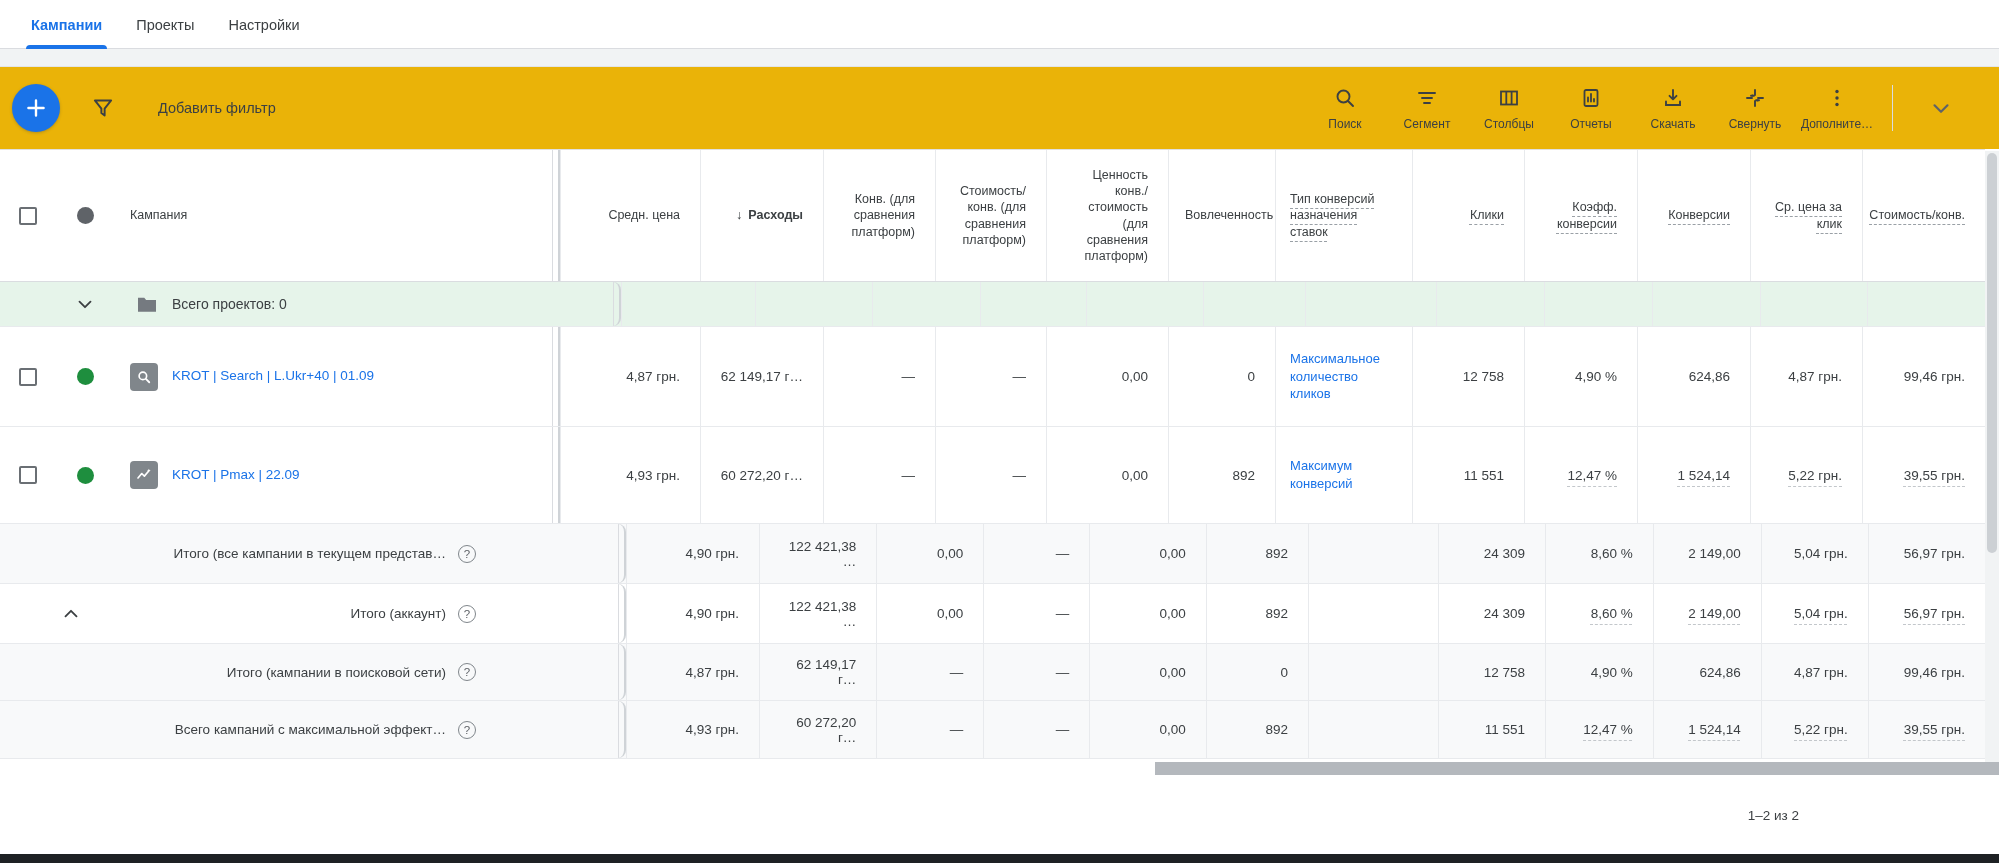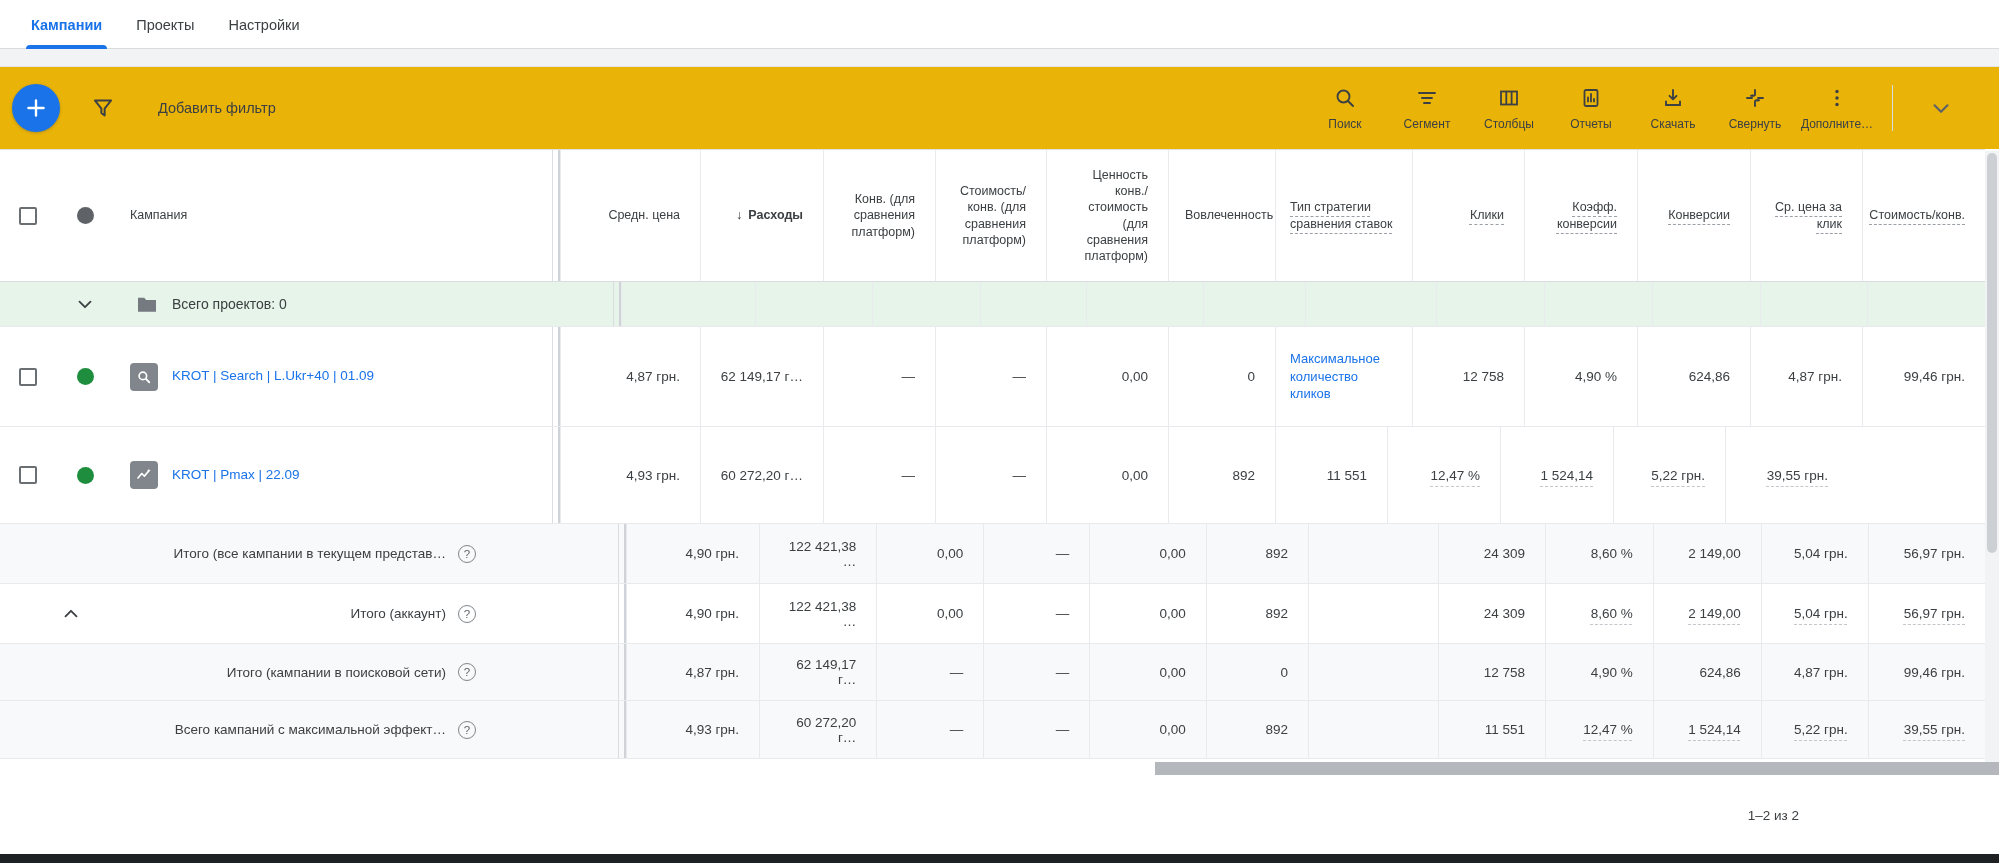--- a/index.html
+++ b/index.html
@@ -33,21 +33,21 @@
 
   
   .table { border-top:1px solid #e0e0e0; width:1985px; }
   .tr { display:flex; width:1985px; border-bottom:1px solid #e8eaed; background:#fff; }
   .cell { display:flex; align-items:center; padding:0 16px; font-size:13.5px; color:#3c4043; overflow:hidden; }
   .num { justify-content:flex-end; text-align:right; padding-right:20px; }
 
   .w-check { width:56px; justify-content:center; padding:0; }
   .w-dot   { width:58px; justify-content:center; padding:0; }
   .w-name  { width:446px; padding:0; position:relative; }
-  .name-span { width:660px; padding:0; position:relative; }
+  .name-span { width:660px; padding:0; position:relative;border-radius:8px; }
   .w-name, .name-span { border-right:2px solid #cfd3d7; }
   .w-name::after, .name-span::after { content:""; position:absolute; right:5px; top:0; bottom:0;
     width:1px; background:#dadce0; }
 
   .m { border-left:1px solid #e8eaed; }
   .m0 { width:140px; } .m1 { width:123px; } .m2 { width:112px; } .m3 { width:111px; }
   .m4 { width:122px;justify-content:flex-end; } .m5 { width:107px; } .m6 { width:137px; } .m7 { width:112px; }
   .m8 { width:113px; } .m9 { width:113px; } .m10 { width:112px; } .m11 { width:123px; }
 
   
@@ -238,21 +238,21 @@
       <div class="cell num m m3">
           <span>Стоимость/ конв. (для сравнения платформ)</span>
         </div>
       <div class="cell num m m4">
           <span>Ценность конв./ стоимость (для сравнения платформ)</span>
         </div>
       <div class="cell m m5">
           <span class="hdr-clip">Вовлеченность</span>
         </div>
       <div class="cell m m6">
-          <span class="hdr-dashed">Тип стратегии сравнения ставок</span>
+          <span class="hdr-dashed">Тип конверсий назначения ставок</span>
         </div>
       <div class="cell num m m7">
           <span class="hdr-dashed">Клики</span>
         </div>
       <div class="cell num m m8">
           <span class="hdr-dashed">Коэфф. конверсии</span>
         </div>
       <div class="cell num m m9">
           <span class="hdr-dashed">Конверсии</span>
         </div>
@@ -376,20 +376,23 @@
         </div>
       <div class="cell num m m3">
           <span>—</span>
         </div>
       <div class="cell num m m4">
           <span>0,00</span>
         </div>
       <div class="cell num m m5">
           <span>892</span>
         </div>
+      <div class="cell m m6">
+          <span class="strategy-link">Максимум конверсий</span>
+        </div>
       <div class="cell num m m7">
           <span>11 551</span>
         </div>
       <div class="cell num m m8">
           <span class="est">12,47 %</span>
         </div>
       <div class="cell num m m9">
           <span class="est">1 524,14</span>
         </div>
       <div class="cell num m m10">

